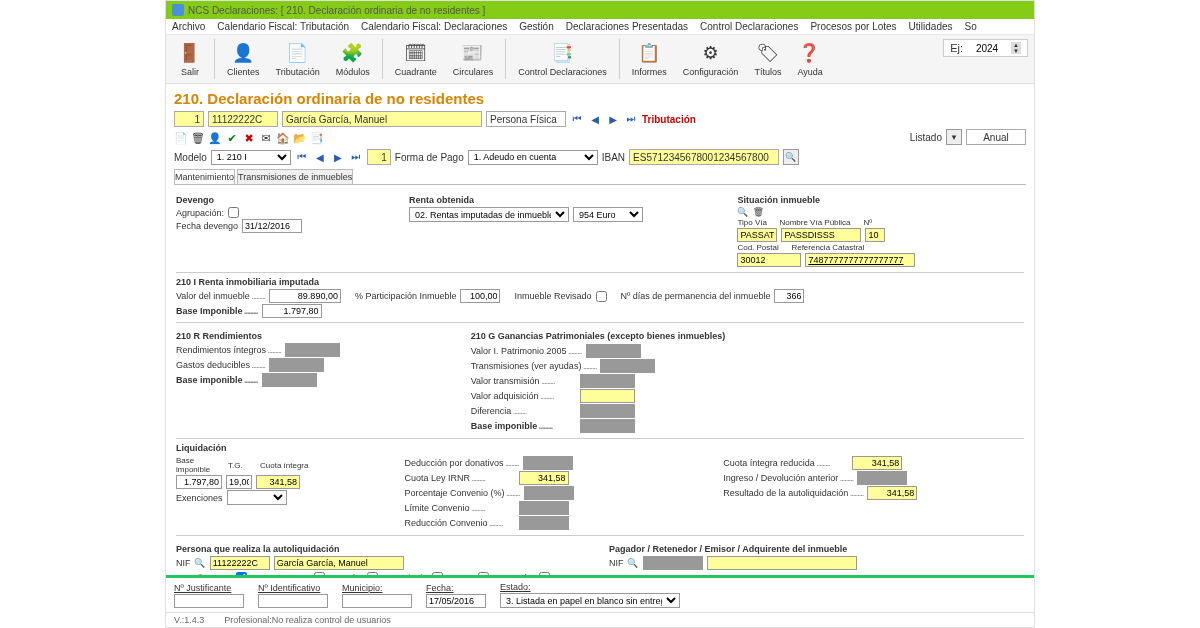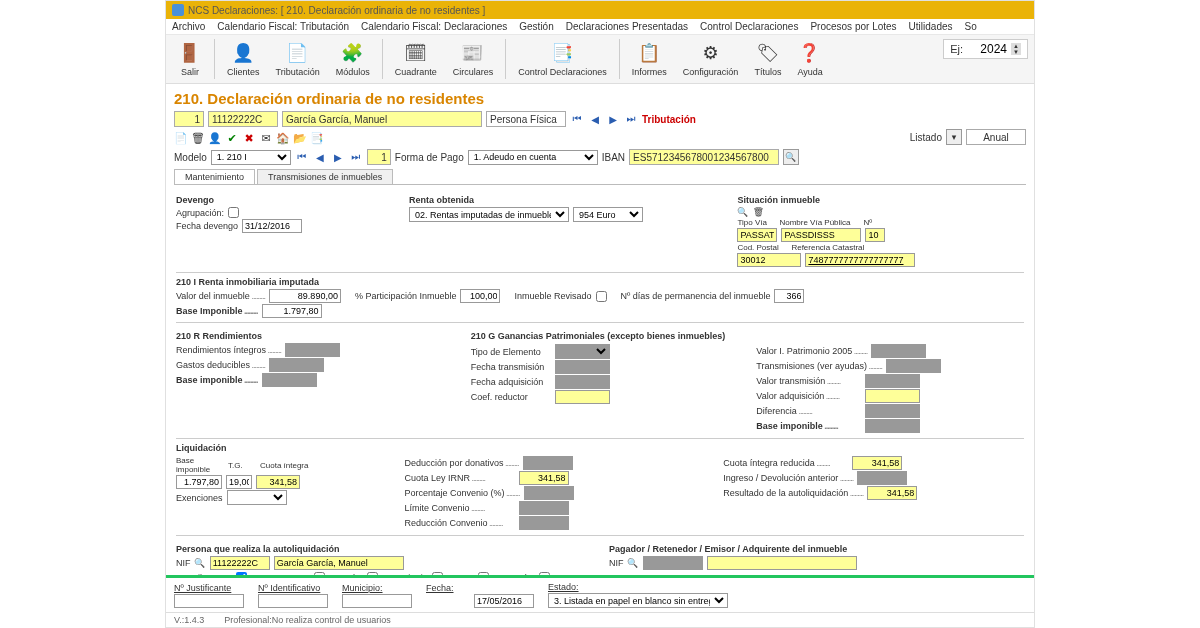--- a/index.html
+++ b/index.html
@@ -1,44 +1,44 @@
 <!DOCTYPE html>
 <html><head>
 <meta charset="utf-8">
 <style>
 * { box-sizing: border-box; margin: 0; padding: 0; }
 body { font-family: "Segoe UI", Tahoma, sans-serif; font-size: 10px; background: #fff; color: #333; }
 .app-window { width: 870px; height: 628px; margin: 0 auto; background: #fff; border: 1px solid #e0e0e0; display: flex; flex-direction: column; overflow: hidden; }
-.titlebar { background: #eab308; padding: 3px 6px; font-size: 10px; color: #555; display: flex; align-items: center; gap: 4px; }
+.titlebar { background: #84cc16; padding: 3px 6px; font-size: 10px; color: #555; display: flex; align-items: center; gap: 4px; }
 .titlebar-icon { width: 12px; height: 12px; background: #4a90d9; border-radius: 2px; display: inline-block; }
 .menubar { background: #fff; padding: 2px 6px; font-size: 10px; display: flex; gap: 12px; border-bottom: 1px solid #e8e8e8; }
 .menubar span { cursor: default; }
 .toolbar { background: #f5f5f5; padding: 4px 6px; display: flex; gap: 4px; align-items: flex-start; border-bottom: 1px solid #ddd; }
 .toolbar-btn { display: flex; flex-direction: column; align-items: center; padding: 2px 6px; font-size: 9px; gap: 2px; }
 .toolbar-btn .ico { width: 24px; height: 24px; display: flex; align-items: center; justify-content: center; font-size: 18px; }
 .toolbar-sep { width: 1px; height: 40px; background: #ccc; margin: 0 2px; }
 .toolbar-year { margin-left: auto; display: flex; align-items: center; gap: 4px; background: #fff; border: 1px solid #ccc; padding: 2px 6px; font-size: 11px; }
-.toolbar-year input { width: 40px; border: none; font-size: 12px; text-align: right; }
+.toolbar-year input { width: 40px; border: none; font-size: 10px; text-align: center; }
 .spinner { display: flex; flex-direction: column; }
 .spinner div { width: 10px; height: 6px; background: #ddd; font-size: 6px; text-align: center; line-height: 6px; }
 
 .content { flex: 1; overflow-y: auto; padding: 4px 8px; }
 .page-title { color: #d98500; font-size: 15px; font-weight: bold; padding: 2px 0 4px; }
 .row { display: flex; align-items: center; gap: 4px; margin-bottom: 2px; flex-wrap: wrap; }
 .yellow { background: #feff99 !important; }
 .gray-input { background: #999 !important; }
 .field { border: 1px solid #aaa; padding: 1px 3px; font-size: 10px; height: 16px; line-height: 14px; background: #fff; }
 .btn-sm { width: 16px; height: 16px; border: 1px solid #999; background: #eee; font-size: 9px; display: inline-flex; align-items: center; justify-content: center; }
 .nav-btn { width: 14px; height: 14px; color: #2a5db0; font-size: 10px; display: inline-flex; align-items: center; justify-content: center; }
 .red-link { color: #c00; font-weight: bold; }
 .action-icons { display: flex; gap: 3px; align-items: center; }
 .action-icons span { width: 14px; height: 14px; display: inline-flex; align-items: center; justify-content: center; font-size: 11px; }
 
 .tabs { display: flex; border-bottom: 1px solid #bbb; margin-top: 4px; }
-.tab { padding: 2px 10px; font-size: 9px; border: 1px solid #bbb; border-bottom: none; background: #f0f0f0; margin-right: 2px; }
+.tab { padding: 2px 0; font-size: 9px; border: 1px solid #bbb; border-bottom: none; background: #f0f0f0; margin-right: 2px; }
 .tab.active { background: #fff; }
 
 .form-body { padding: 6px 2px; font-size: 9px; }
 .section-hdr { font-weight: bold; margin: 4px 0 2px; }
 .cols { display: flex; gap: 18px; align-items: flex-start; }
 .col { flex: 1; }
 .lbl { display: inline-block; min-width: 80px; }
 .form-row { display: flex; align-items: center; gap: 4px; margin: 1px 0; }
 .inp { border: 1px solid #999; height: 14px; padding: 0 2px; font-size: 9px; }
 .sel { border: 1px solid #999; height: 15px; font-size: 9px; padding: 0 1px; background: #fff; }
@@ -263,38 +263,20 @@
           <div class="form-row">
               <span class="lbl dotted" style="font-weight:bold">Base imponible</span>
               <input class="inp gray-input" style="width: 55px;">
             </div>
         </div>
         <div class="col" style="flex:1.6">
           <div class="section-hdr">210 G Ganancias Patrimoniales (excepto bienes inmuebles)</div>
           <div class="cols">
             <div class="col">
               <div class="form-row">
-                  <span class="lbl">Tipo de Elemento</span>
-                  <select class="sel gray-input" style="width:55px"></select>
-                </div>
-              <div class="form-row">
-                  <span class="lbl">Fecha transmisión</span>
-                  <input class="inp gray-input" style="width: 55px;">
-                </div>
-              <div class="form-row">
-                  <span class="lbl">Fecha adquisición</span>
-                  <input class="inp gray-input" style="width: 55px;">
-                </div>
-              <div class="form-row">
-                  <span class="lbl">Coef. reductor</span>
-                  <input class="inp yellow" style="width: 55px;">
-                </div>
-            </div>
-            <div class="col">
-              <div class="form-row">
                   <span class="lbl dotted" style="min-width:105px">Valor I. Patrimonio 2005</span>
                   <input class="inp gray-input" style="width: 55px;">
                 </div>
               <div class="form-row">
                   <span class="lbl dotted" style="min-width:105px">Transmisiones (ver ayudas)</span>
                   <input class="inp gray-input" style="width: 55px;">
                 </div>
               <div class="form-row">
                   <span class="lbl dotted" style="min-width:105px">Valor transmisión</span>
                   <input class="inp gray-input" style="width: 55px;">
@@ -420,21 +402,21 @@
     <div class="bottom-grp">
         <span style="text-decoration:underline">Nº Identificativo</span>
         <input class="inp" style="width: 70px;">
       </div>
     <div class="bottom-grp">
         <span style="text-decoration:underline">Municipio:</span>
         <input class="inp" style="width: 70px;">
       </div>
     <div class="bottom-grp">
         <span style="text-decoration:underline">Fecha:</span>
-        <input class="inp" style="width: 60px; margin-left: 48px;" value="17/05/2016">
+        <input class="inp" style="width: 60px;" value="17/05/2016">
       </div>
     <div class="bottom-grp">
         <span style="text-decoration:underline">Estado:</span>
         <select class="sel" style="width:180px"><option>3. Listada en papel en blanco sin entregar</option></select>
       </div>
   </div>
 
   <div class="statusbar">
     <span>V.:1.4.3</span>
     <span>Profesional:No realiza control de usuarios</span>

